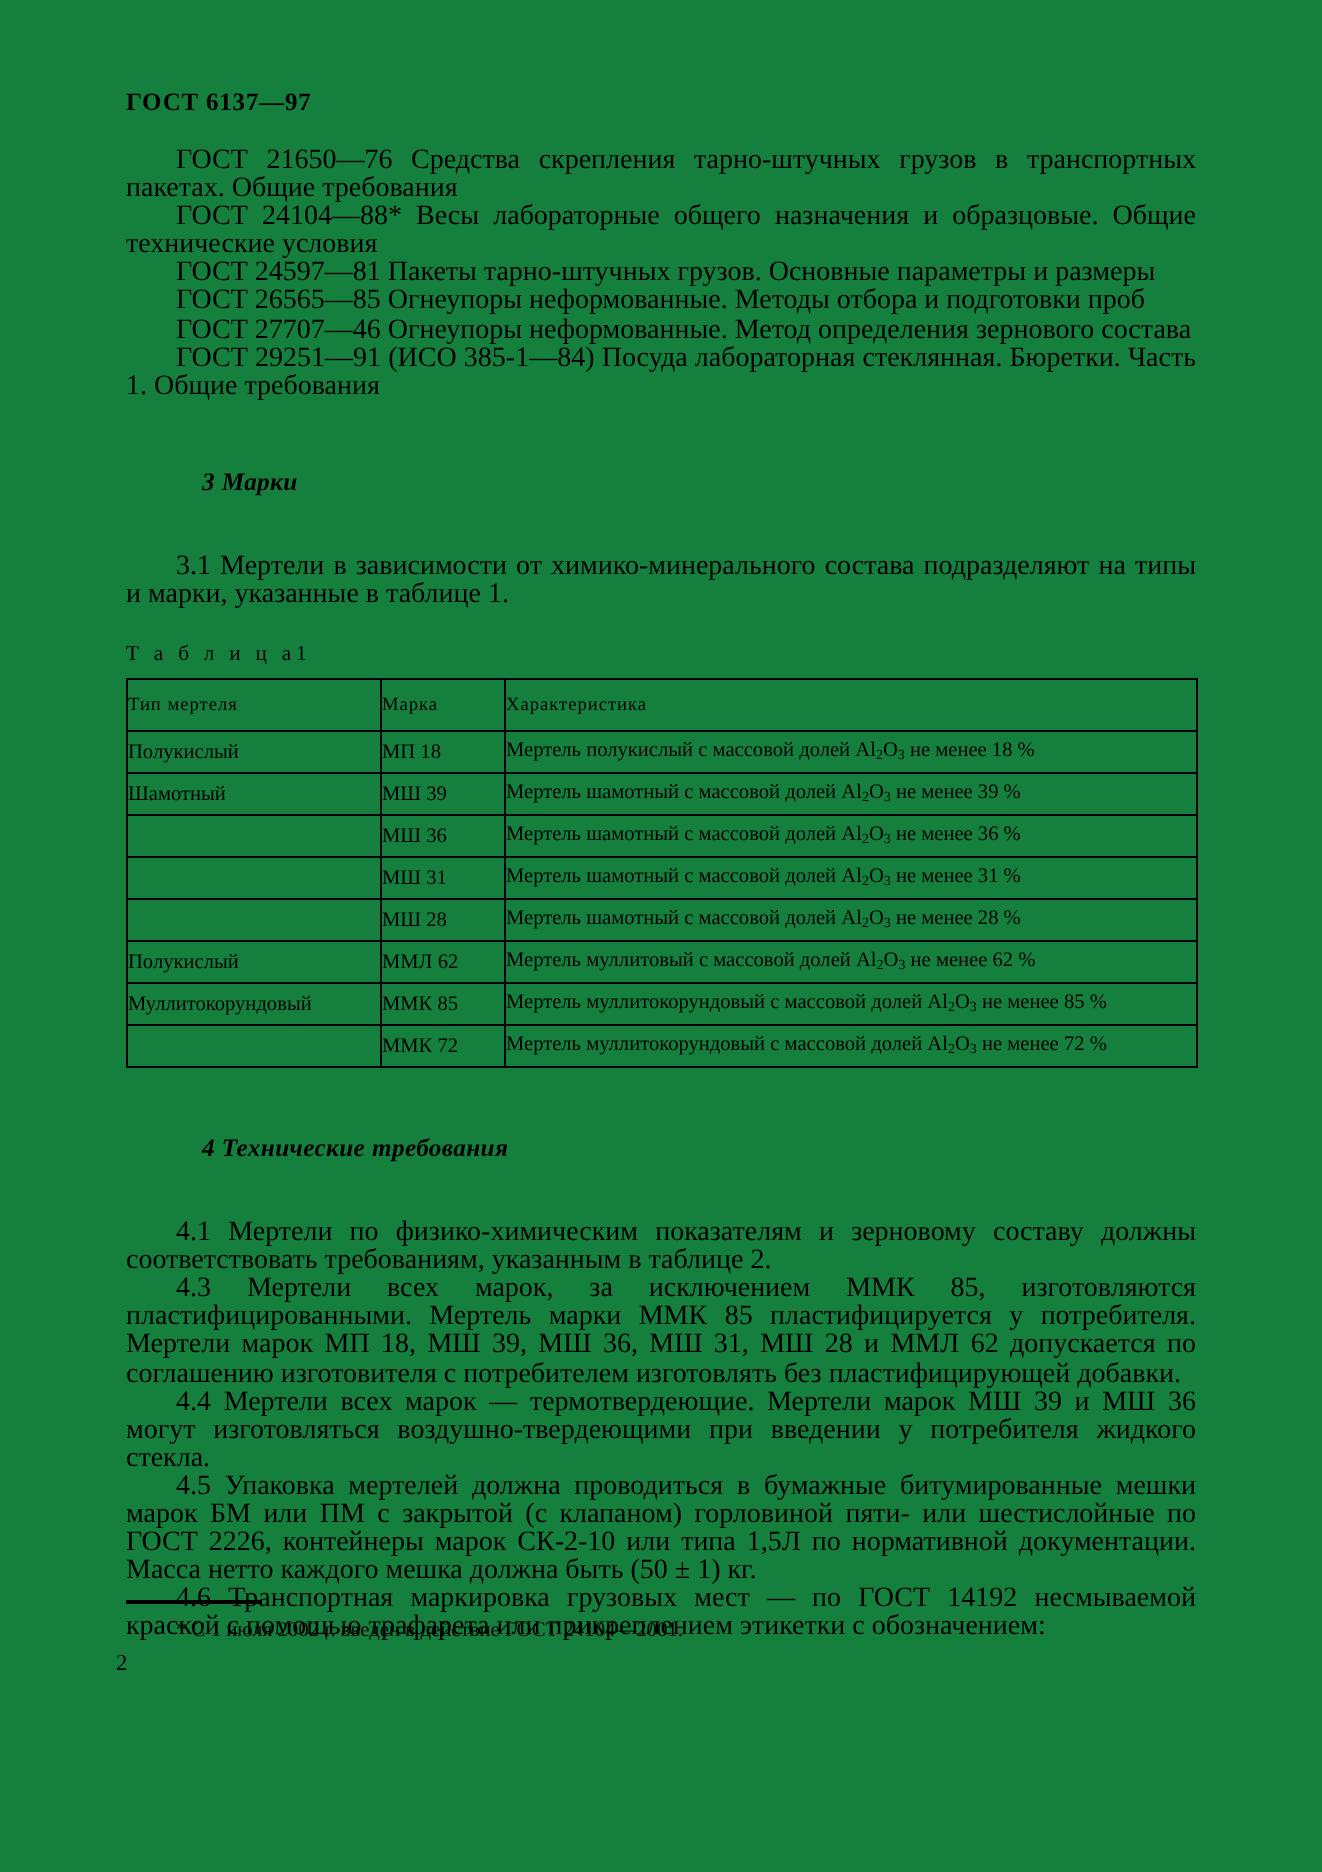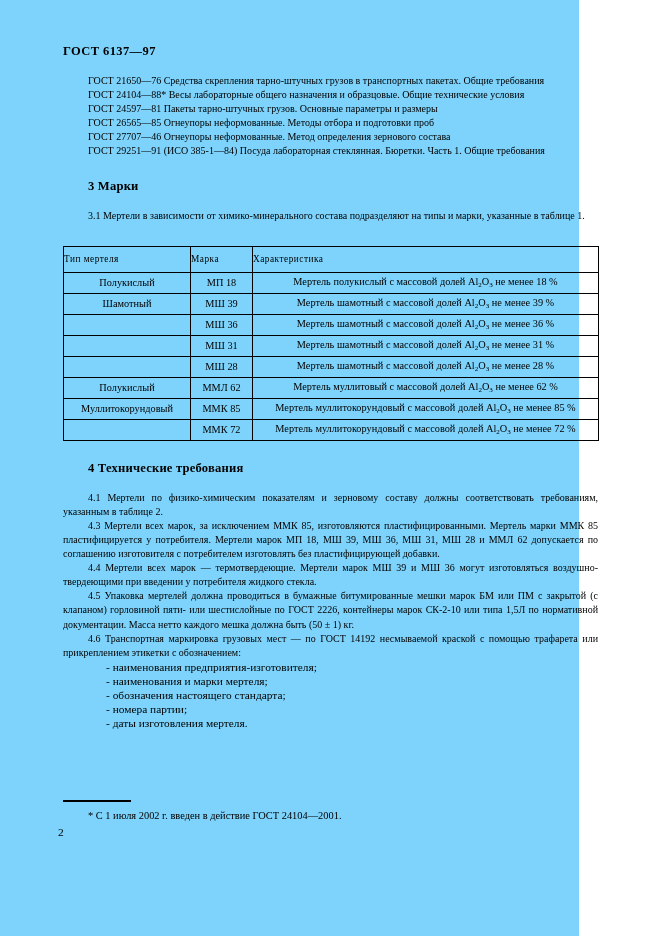--- a/index.html
+++ b/index.html
@@ -12,23 +12,23 @@
     width: 661px;
     height: 936px;
     position: relative;
     font-family: "Liberation Serif", "DejaVu Serif", serif;
     color: #000000;
     overflow: hidden;
   }
   .page {
     position: absolute;
     left: 0; top: 0;
-    width: 579px;
+    width: 661px;
     height: 936px;
-    background: #7dd3fc;
+    background: #15803d;
   }
 
   
   .running-head {
     position: absolute;
     left: 63px;
     top: 44px;
     font-size: 12.5px;
     font-weight: bold;
     letter-spacing: 0.4px;
@@ -38,36 +38,37 @@
   
   .content {
     position: absolute;
     left: 63px;
     top: 74px;
     width: 535px;
   }
 
   p.body {
     margin: 0;
-    font-size: 10px;
+    font-size: 14px;
     line-height: 14.1px;
     text-align: justify;
     text-indent: 25px;
     hyphens: manual;
   }
 
   
   .ref-block p.body { text-indent: 25px; }
 
   h2.section {
     font-size: 12.6px;
     font-weight: bold;
-    margin: 0;
+    margin: 13px;
     text-indent: 25px;
     letter-spacing: 0.2px;
+    font-style: italic;
   }
 
   .gap-sec-before { height: 20px; }
   .gap-sec-after  { height: 15px; }
 
   
   .table-caption {
     font-size: 10.6px;
     letter-spacing: 2.4px;
     margin: 0;
@@ -79,21 +80,20 @@
   table.t1 {
     border-collapse: collapse;
     width: 535px;
     margin: 0;
     table-layout: fixed;
   }
   table.t1 td, table.t1 th {
     border: 0.8px solid #000;
     padding: 0;
     vertical-align: middle;
-    text-align: center;
   }
   table.t1 thead th {
     border-top: 1.6px solid #000;
     border-bottom: 1.6px solid #000;
     font-weight: normal;
     font-size: 9.3px;
     text-align: left;
     height: 25px;
     letter-spacing: 0.5px;
   }
@@ -168,20 +168,23 @@
     </div>
 
     <div class="gap-sec-before"></div>
     <h2 class="section">3  Марки</h2>
     <div class="gap-sec-after"></div>
 
     <p class="body">3.1  Мертели в зависимости от химико-минерального состава подразделяют на типы и марки, указанные в таблице 1.</p>
 
     <div style="height:17px"></div>
 
+    <p class="table-caption">
+      <span>Т а б л и ц а</span><span class="num">1</span>
+    </p>
 
     <div style="height:6px"></div>
 
     <table class="t1">
       <colgroup>
         <col class="col1">
           <col class="col2">
           <col class="col3">
       </colgroup>
       <thead>
@@ -238,27 +241,20 @@
     <div class="gap-sec-before"></div>
     <h2 class="section">4  Технические требования</h2>
     <div class="gap-sec-after"></div>
 
     <p class="body">4.1  Мертели по физико-химическим показателям и зерновому составу должны соответствовать требованиям, указанным в таблице 2.</p>
     <p class="body">4.3 Мертели всех марок, за исключением ММК 85, изготовляются пластифицированными. Мертель марки ММК 85 пластифицируется у потребителя. Мертели марок МП 18, МШ 39, МШ 36, МШ 31, МШ 28 и ММЛ 62 допускается по соглашению изготовителя с потребителем изготовлять без пластифицирующей добавки.</p>
     <p class="body">4.4  Мертели всех марок — термотвердеющие. Мертели марок МШ 39 и МШ 36 могут изго­товляться воздушно-твердеющими при введении у потребителя жидкого стекла.</p>
     <p class="body">4.5  Упаковка мертелей должна проводиться в бумажные битумированные мешки марок БМ или ПМ с закрытой (с клапаном) горловиной пяти- или шестислойные по ГОСТ 2226, контейнеры марок СК-2-10 или типа 1,5Л по нормативной документации. Масса нетто каждого мешка должна быть (50 ± 1) кг.</p>
     <p class="body">4.6  Транспортная маркировка грузовых мест — по ГОСТ 14192 несмываемой краской с помо­щью трафарета или прикреплением этикетки с обозначением:</p>
 
-    <ul class="dashlist">
-        <li>- наименования предприятия-изготовителя;</li>
-        <li>- наименования и марки мертеля;</li>
-        <li>- обозначения настоящего стандарта;</li>
-        <li>- номера партии;</li>
-        <li>- даты изготовления мертеля.</li>
-      </ul>
 
   </div>
 
   <div class="footnote-rule"></div>
   <div class="footnote">*  С 1 июля 2002 г. введен в действие ГОСТ 24104—2001.</div>
   <div class="folio">2</div>
 
 </div>
 
 </body></html>

